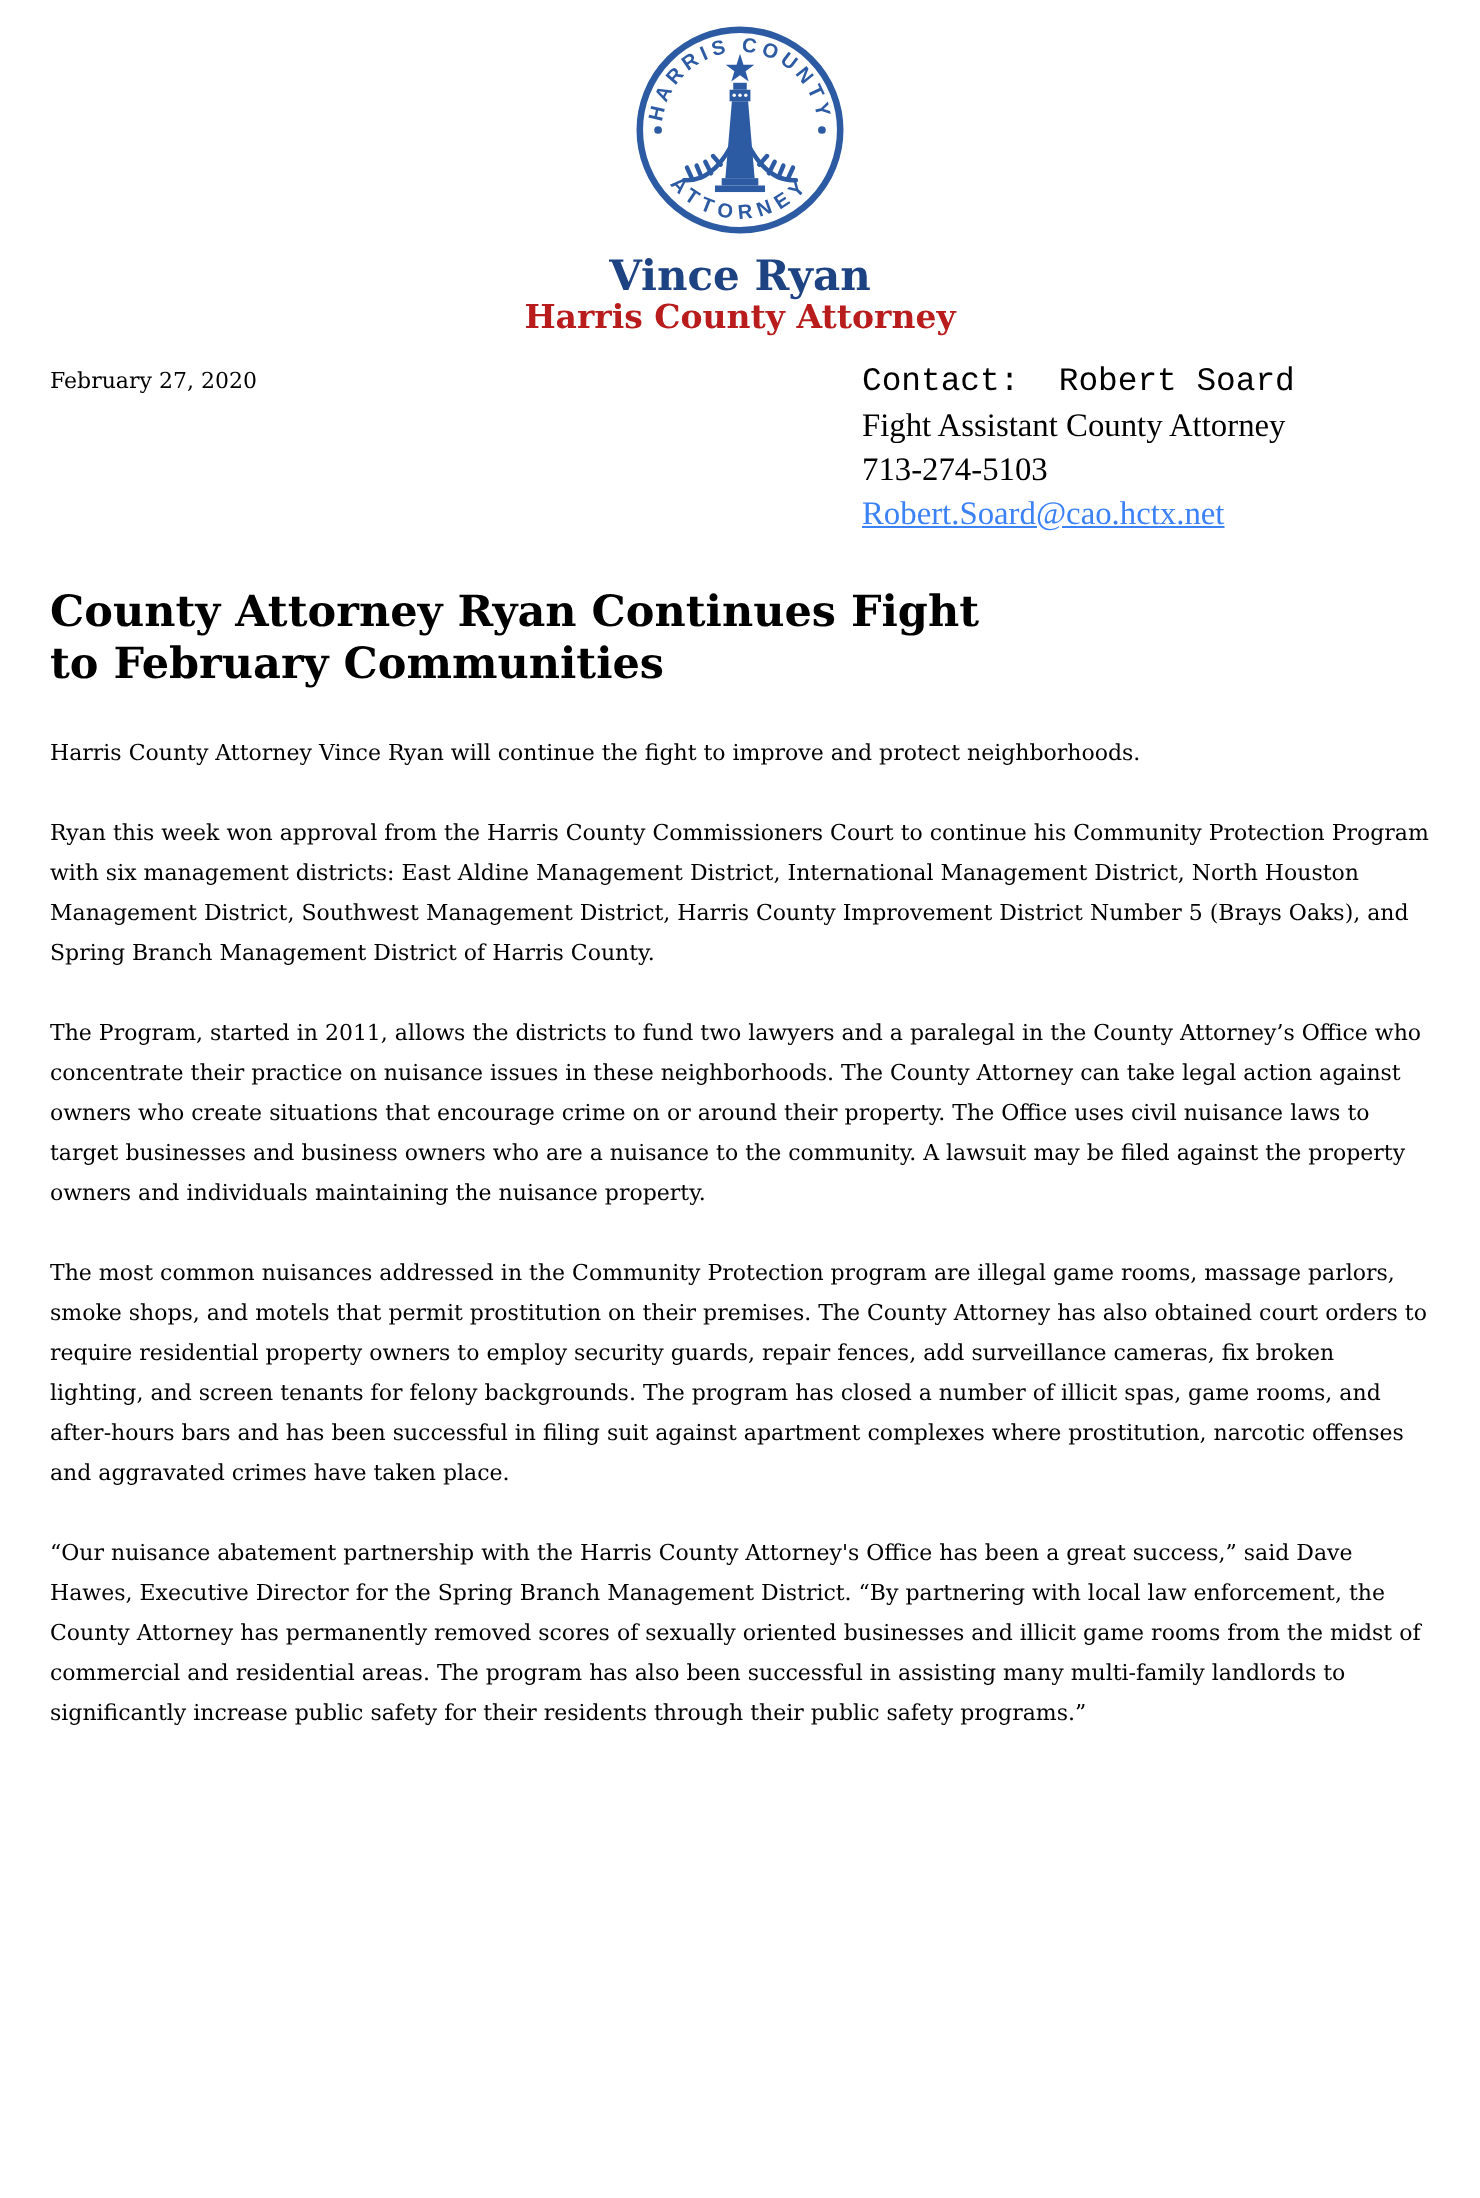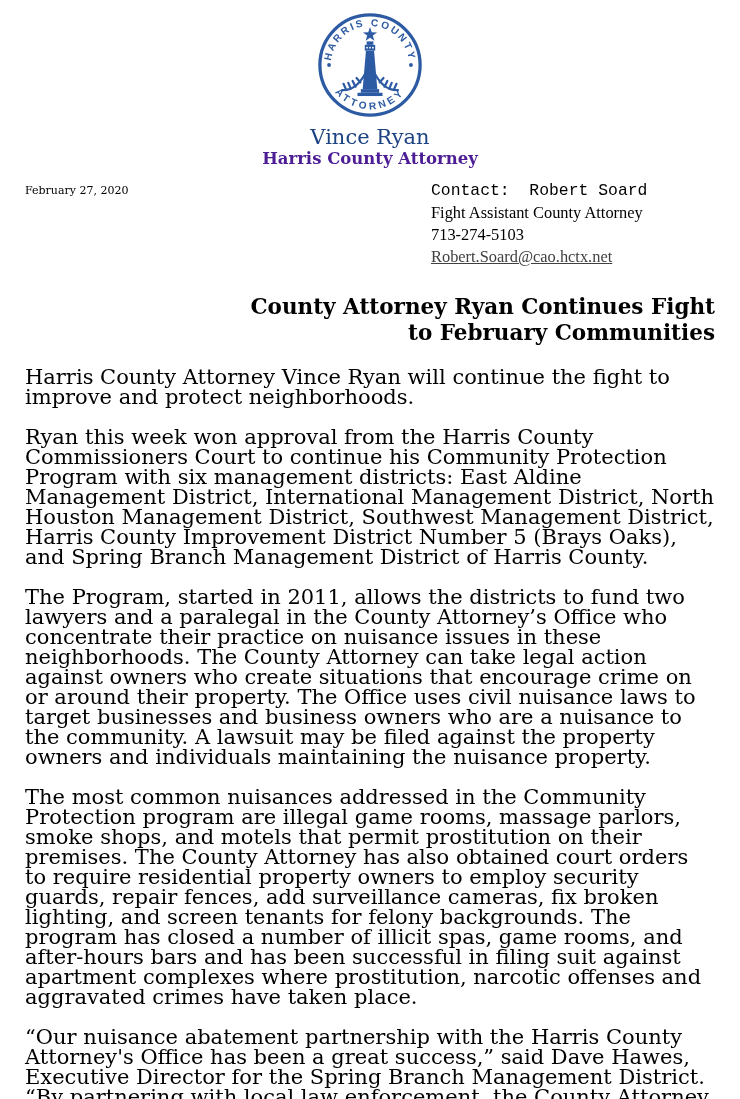--- a/index.html
+++ b/index.html
@@ -17,21 +17,21 @@
     height: 1099px;
     padding: 12px 25px 0 25px;
     overflow: hidden;
   }
   
   .masthead { text-align: center; }
   .seal { display: inline-block; line-height: 0; }
   .org-name {
     font-size: 21px;
     line-height: 23px;
-    font-weight: normal;
+    font-weight: bold;
     margin-top: 4px;
   }
   .org-title {
     font-size: 16.5px;
     line-height: 19px;
     font-weight: bold;
   }
   
   .info-row {
     display: flex;
@@ -48,30 +48,30 @@
     flex: 0 0 auto;
     font-family: "Liberation Serif", serif;
     font-size: 16.4px;
     line-height: 22px;
   }
   .contact > div, .contact > a { display: block; }
   .contact-name { white-space: pre-wrap; font-family: Liberation Mono, monospace; }
   .email { text-decoration: underline; cursor: pointer; }
   
   .title {
-    text-align: right;
+    text-align: left;
     font-size: 21.5px;
     line-height: 26px;
     font-weight: bold;
     margin: 26px 0 0 0;
   }
   
   .body { margin-top: 21px; }
   .body p {
-    font-size: 21px;
+    font-size: 11px;
     line-height: 20px;
     margin: 0 0 20px 0;
     text-align: left;
   }
   .seal svg text {
     font-family: "Liberation Sans", sans-serif;
   }
 </style>
 </head>
 <body>
@@ -124,30 +124,30 @@
           <path d="M 40 77.5 L 37 71.5"></path>
           <path d="M 45 73 L 41 68.5"></path>
           <path d="M 80 80 L 82.5 74.5"></path>
           <path d="M 75 79.5 L 77.5 73.5"></path>
           <path d="M 70 77.5 L 73 71.5"></path>
           <path d="M 65 73 L 69 68.5"></path>
         </g>
       </svg>
     </div>
     <div class="org-name" style="color: rgb(30, 67, 131);">Vince Ryan</div>
-    <div class="org-title" style="color: #4c1d95;">Harris County Attorney</div>
+    <div class="org-title" style="color: #b91c1c;">Harris County Attorney</div>
   </header>
 
   <div class="info-row">
     <div class="date">February 27, 2020</div>
     <div class="contact">
       <div class="contact-name">Contact:  Robert Soard</div>
       <div>Fight Assistant County Attorney</div>
       <div>713-274-5103</div>
-      <a class="email" style="color: #404040;">Robert.Soard@cao.hctx.net</a>
+      <a class="email" style="color: #3b82f6;">Robert.Soard@cao.hctx.net</a>
     </div>
   </div>
 
   <h1 class="title">
     <span>County Attorney Ryan Continues Fight</span><br>
     <span>to February Communities</span>
   </h1>
 
   <main class="body">
     <p>Harris County Attorney Vince Ryan will continue the fight to improve and protect neighborhoods.</p>

